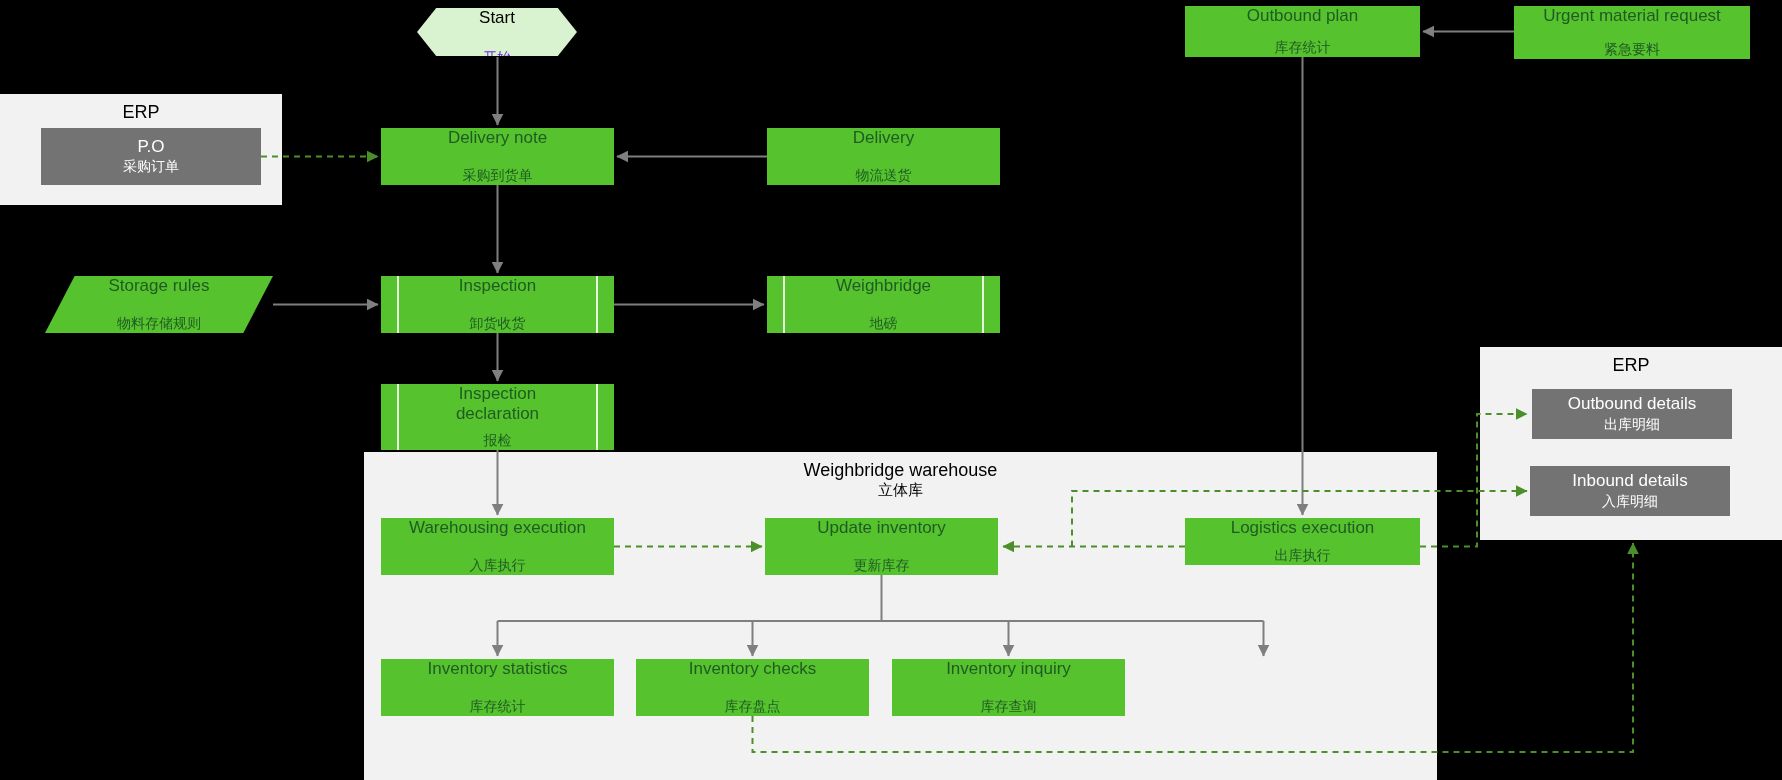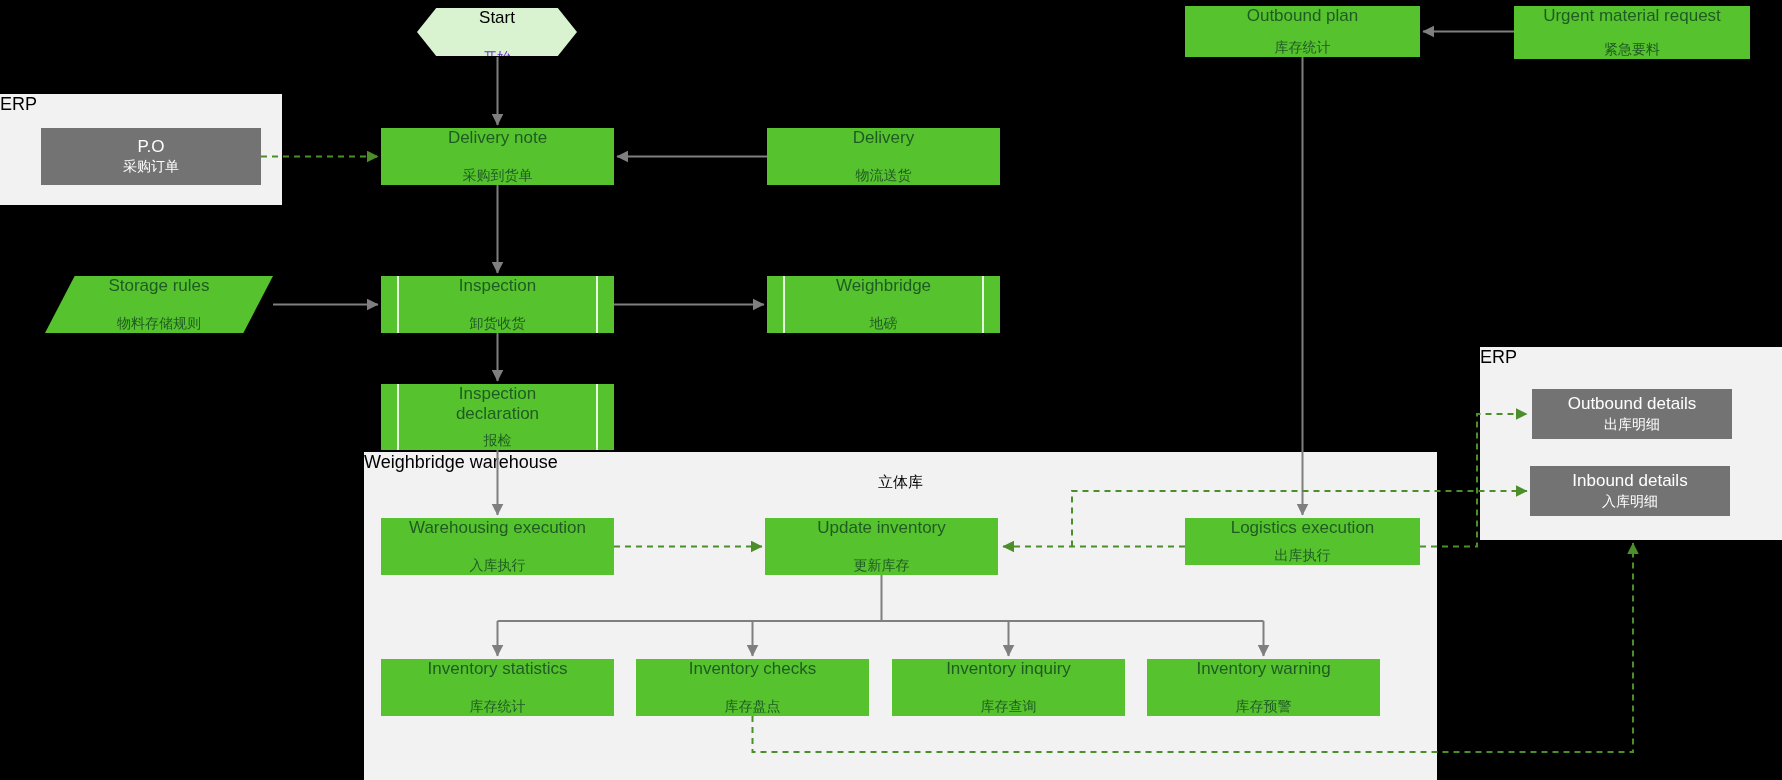--- a/index.html
+++ b/index.html
@@ -1,20 +1,20 @@
 <!DOCTYPE html>
 <html><head>
 <meta charset="utf-8">
 <style>
   * { box-sizing: border-box; margin: 0; padding: 0; }
   html, body { background: #000; font-family: "Liberation Sans", sans-serif; }
   .canvas { position: relative; width: 1782px; height: 780px; background: #000; overflow: hidden; }
 
   .container { position: absolute; background: #f2f2f2; z-index: 1; }
-  .container-title { text-align: left; padding-top: 0; color: #000; font-size: 18px; }
+  .container-title { text-align: center; padding-top: 8px; color: #000; font-size: 18px; }
   .container-sub { text-align: center; color: #000; font-size: 15px; }
 
   .node { position: absolute; z-index: 10; display: flex; flex-direction: column;
           align-items: center; justify-content: space-between; text-align: center; }
   .green { background: #56c22d; color: #1f5c24; }
   .grayb { background: #737373; color: #ffffff; }
   .en { font-size: 17px; line-height: 1.2; }
   .zh { font-size: 14px; line-height: 1.35; }
 
   .predef { padding: 0 36px; }
@@ -171,18 +171,14 @@
   <div class="node green" style="left:636px; top:659px; width:233px; height:57px;">
     <div class="en">Inventory checks</div>
     <div class="zh">库存盘点</div>
   </div>
 
   <div class="node green" style="left:892px; top:659px; width:233px; height:57px;">
     <div class="en">Inventory inquiry</div>
     <div class="zh">库存查询</div>
   </div>
 
-  <div class="node green" style="left:1147px; top:659px; width:233px; height:57px;">
-    <div class="en">Inventory warning</div>
-    <div class="zh">库存预警</div>
-  </div>
 
 </div>
 
 </body></html>

